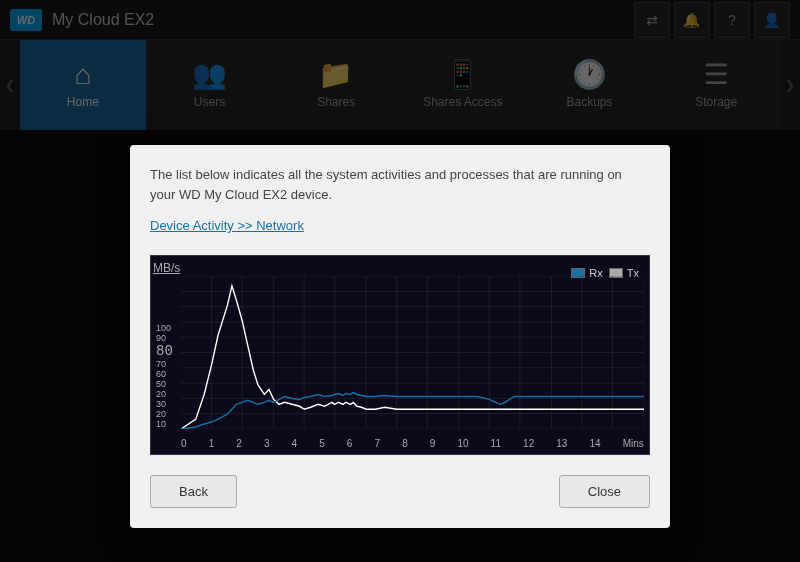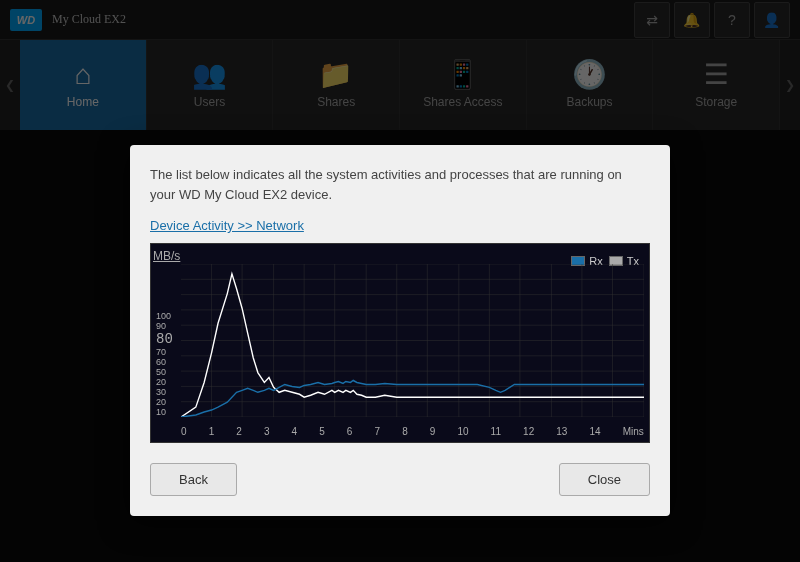--- a/index.html
+++ b/index.html
@@ -30,23 +30,22 @@
       justify-content: center;
       font-weight: bold;
       font-size: 11px;
       color: white;
       border-radius: 2px;
       margin-right: 10px;
       font-style: italic;
     }
     .header-title {
       color: #ccc;
-      font-size: 12px;
+      font-size: 16px;
       flex: 1;
-      font-family: Liberation Serif, serif;
     }
     .header-icons {
       display: flex;
       gap: 4px;
     }
     .header-icon-btn {
       width: 36px;
       height: 36px;
       background: #2a2a2a;
       border: 1px solid #444;
@@ -173,21 +172,21 @@
       margin-bottom: 12px;
       line-height: 1.5;
     }
 
     .modal-link {
       color: #1a6fa8;
       text-decoration: underline;
       font-size: 13px;
       cursor: pointer;
       display: inline-block;
-      margin-bottom: 10px;
+      margin-bottom: 22px;
     }
 
     
     .chart-container {
       position: relative;
       background: #0a0a1a;
       border: 1px solid #333;
       height: 200px;
       margin-bottom: 15px;
     }

